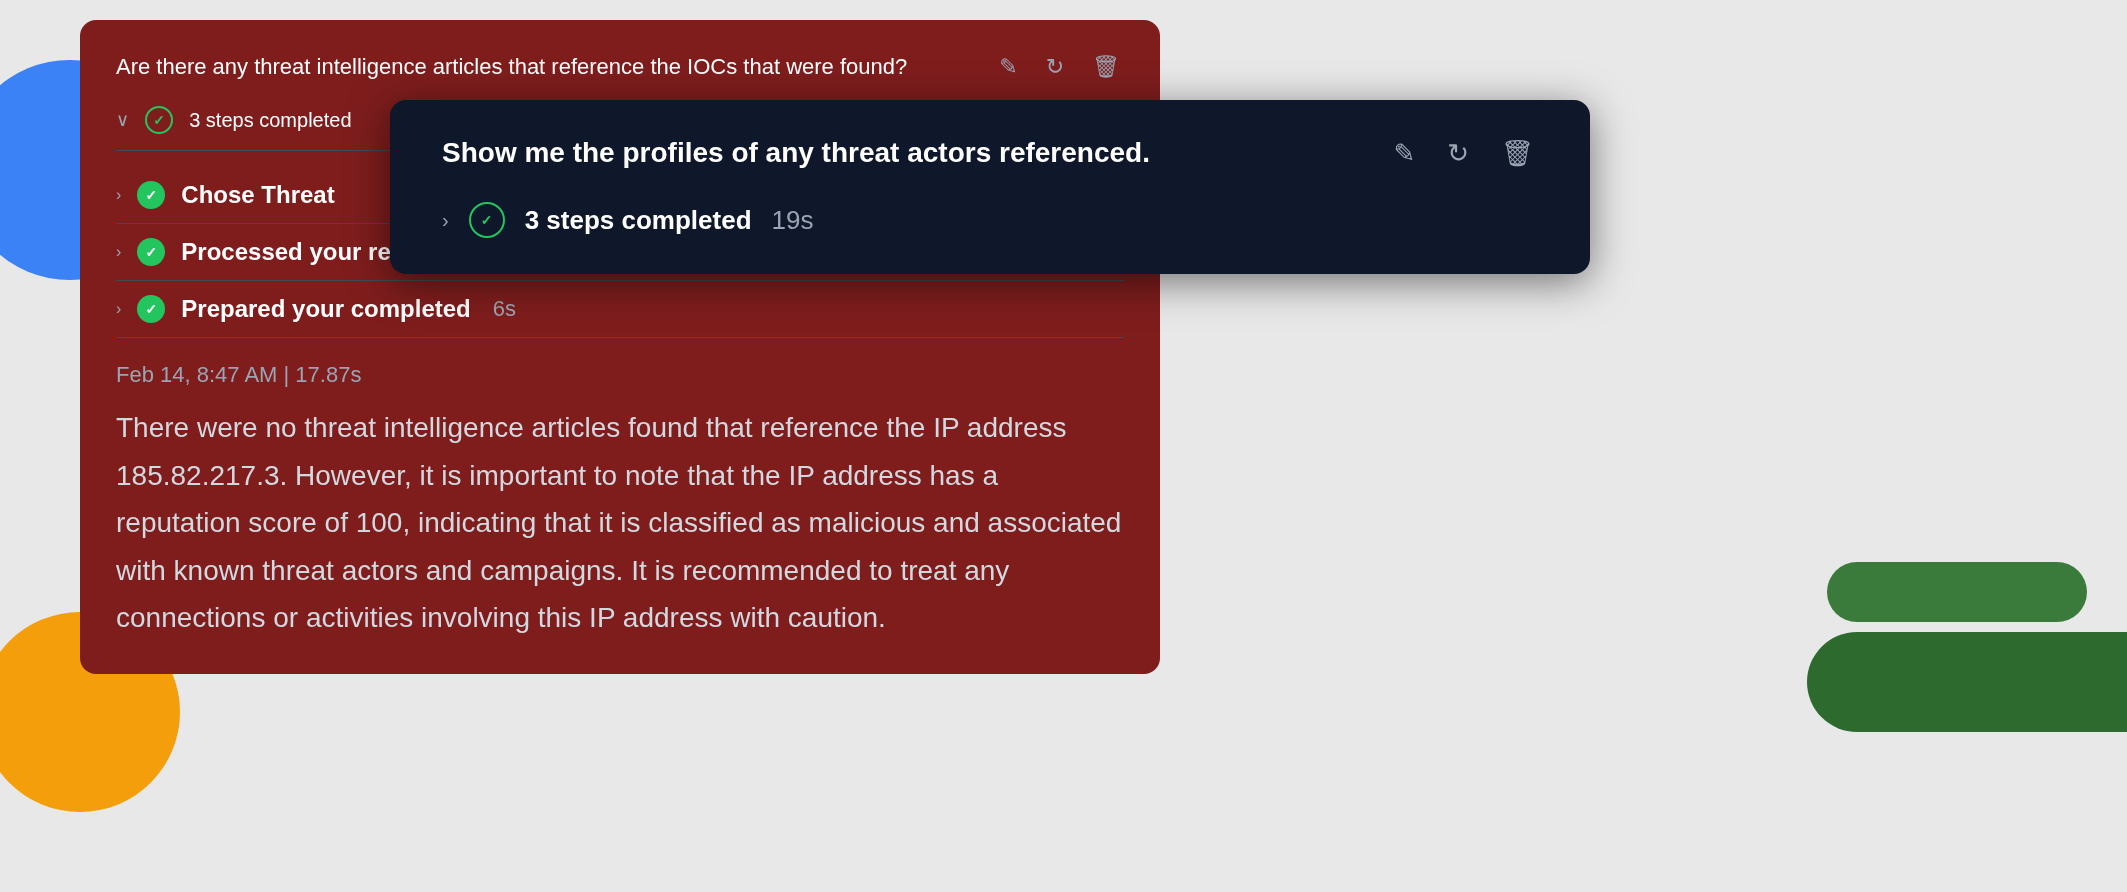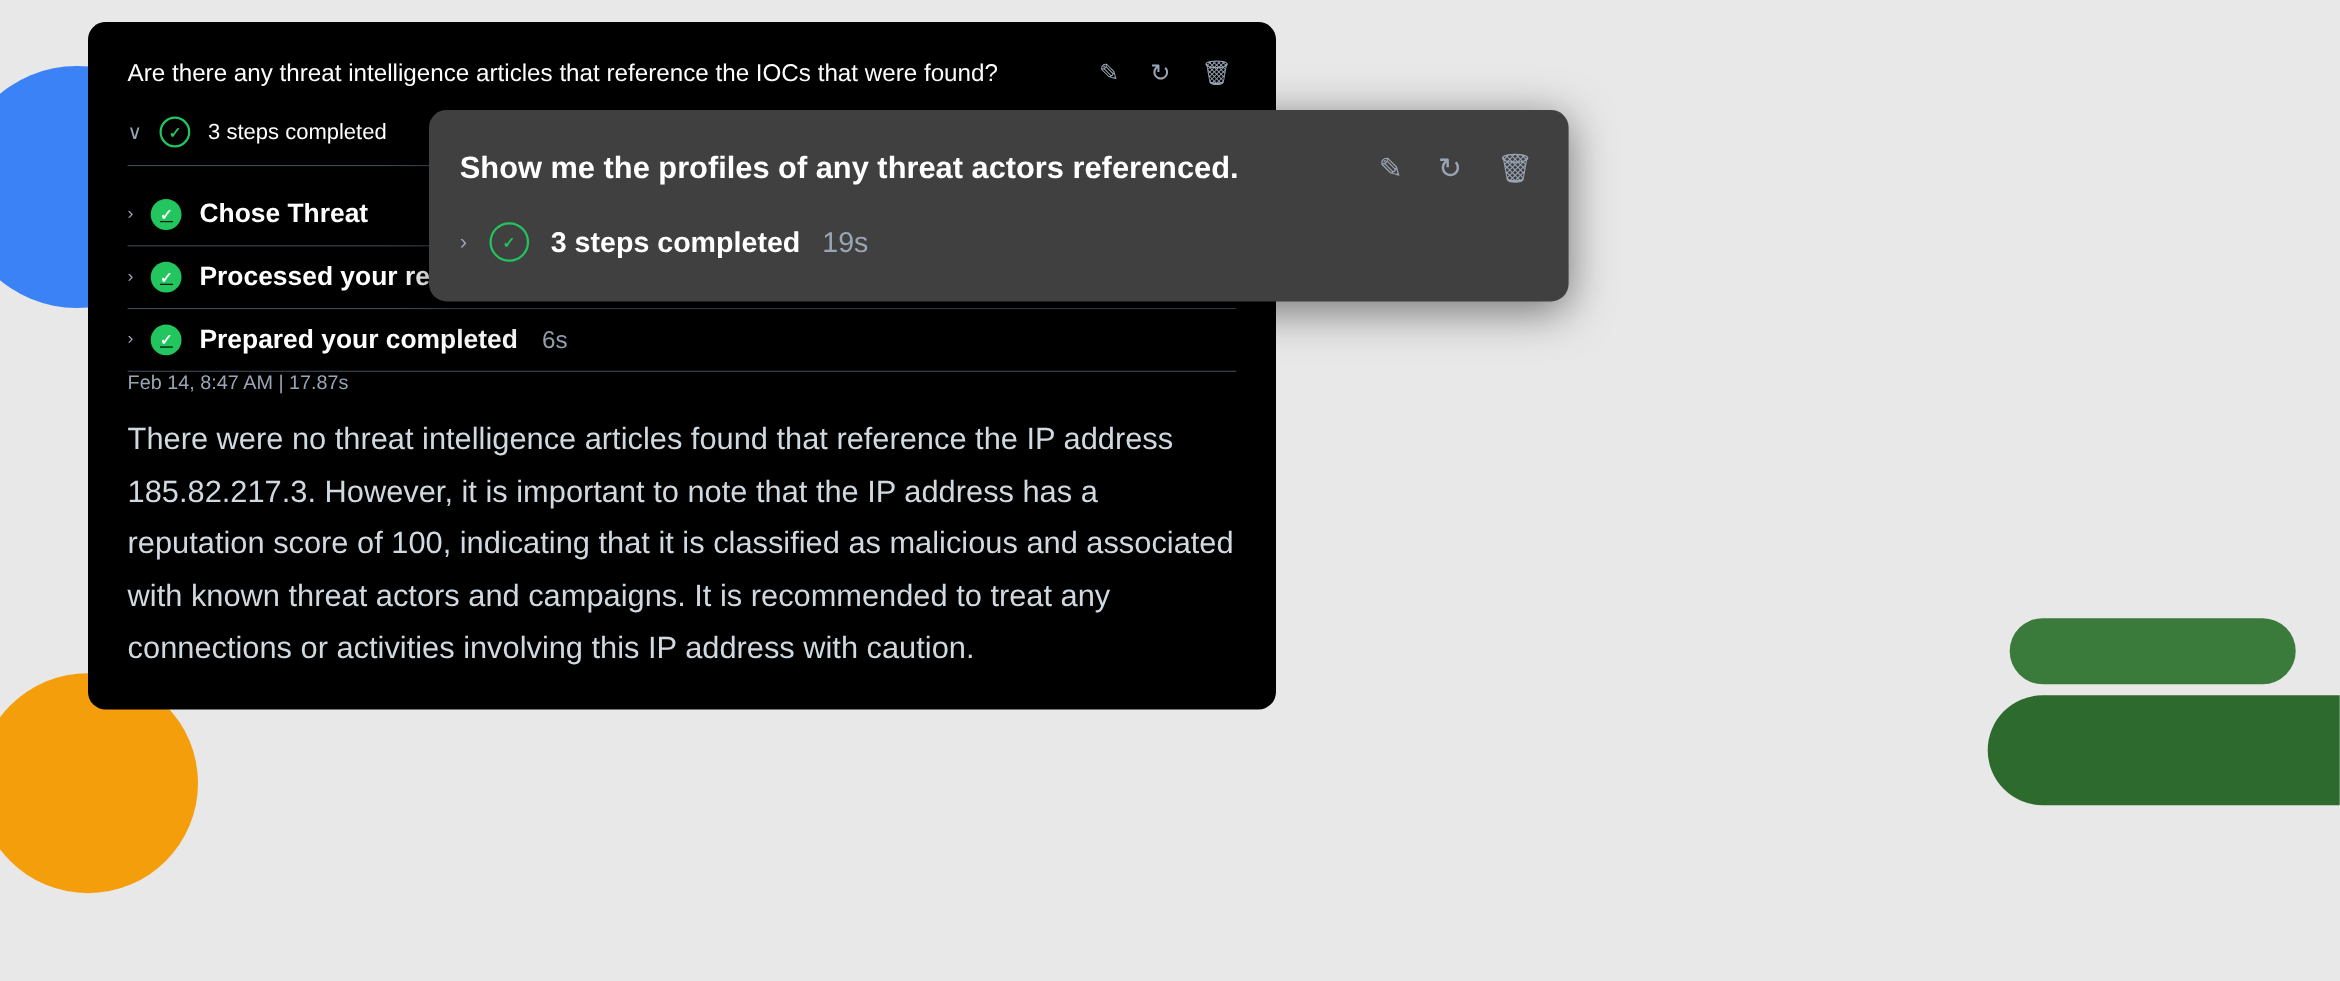--- a/index.html
+++ b/index.html
@@ -54,25 +54,24 @@
     
     .main-container {
       position: absolute;
       left: 80px;
       top: 20px;
       width: 1080px;
     }
 
     
     .card-bg {
-      background: #000000;
+      background: #7f1d1d;
       border-radius: 16px;
       padding: 32px 36px;
       position: relative;
-      text-decoration: underline;
     }
 
     
     .question-row {
       display: flex;
       align-items: center;
       justify-content: space-between;
       margin-bottom: 24px;
     }
     .question-text {
@@ -173,40 +172,41 @@
     .chevron-right {
       color: #9aa5b4;
       font-size: 16px;
       cursor: pointer;
       flex-shrink: 0;
     }
 
     
     .timestamp {
       color: #9aa5b4;
-      font-size: 18px;
+      font-size: 22px;
+      margin-top: 24px;
       margin-bottom: 16px;
     }
 
     
     .response-text {
       color: #d1d9e0;
       font-size: 28px;
       line-height: 1.7;
     }
 
     
     .card-overlay {
       position: absolute;
       top: 80px;
       left: 310px;
-      width: 1036px;
-      background: #404040;
+      width: 1200px;
+      background: #0f172a;
       border-radius: 16px;
-      padding: 36px 28px;
+      padding: 36px 52px;
       box-shadow: 0 8px 40px rgba(0,0,0,0.5);
       z-index: 10;
     }
 
     .overlay-question-row {
       display: flex;
       align-items: center;
       justify-content: space-between;
       margin-bottom: 32px;
     }

